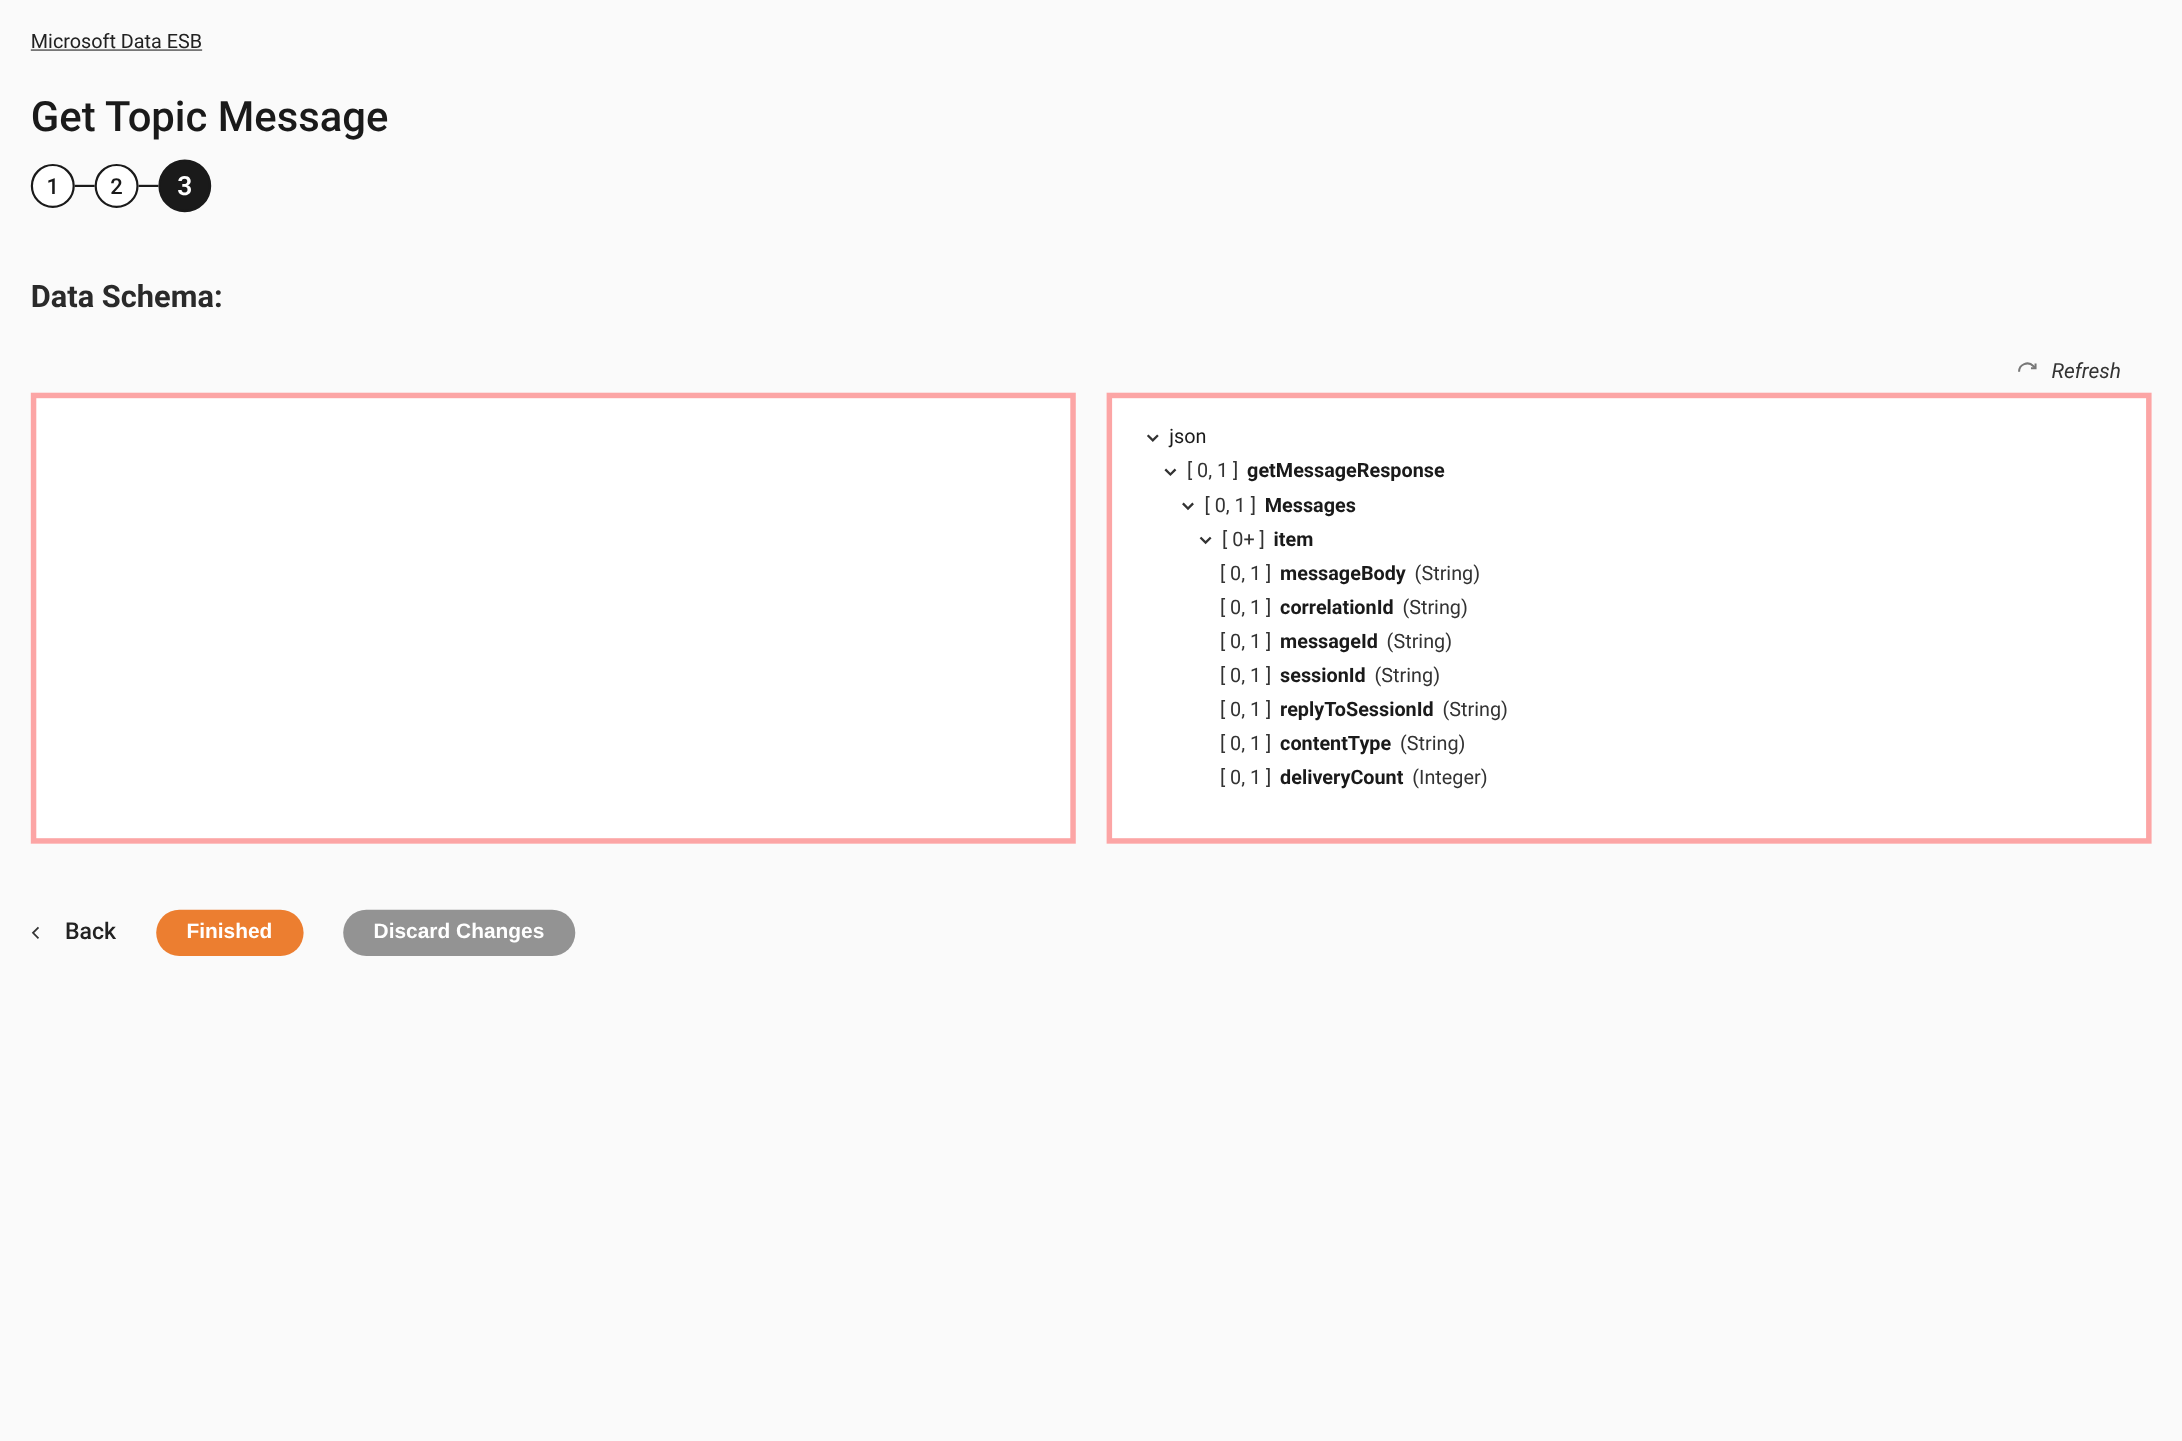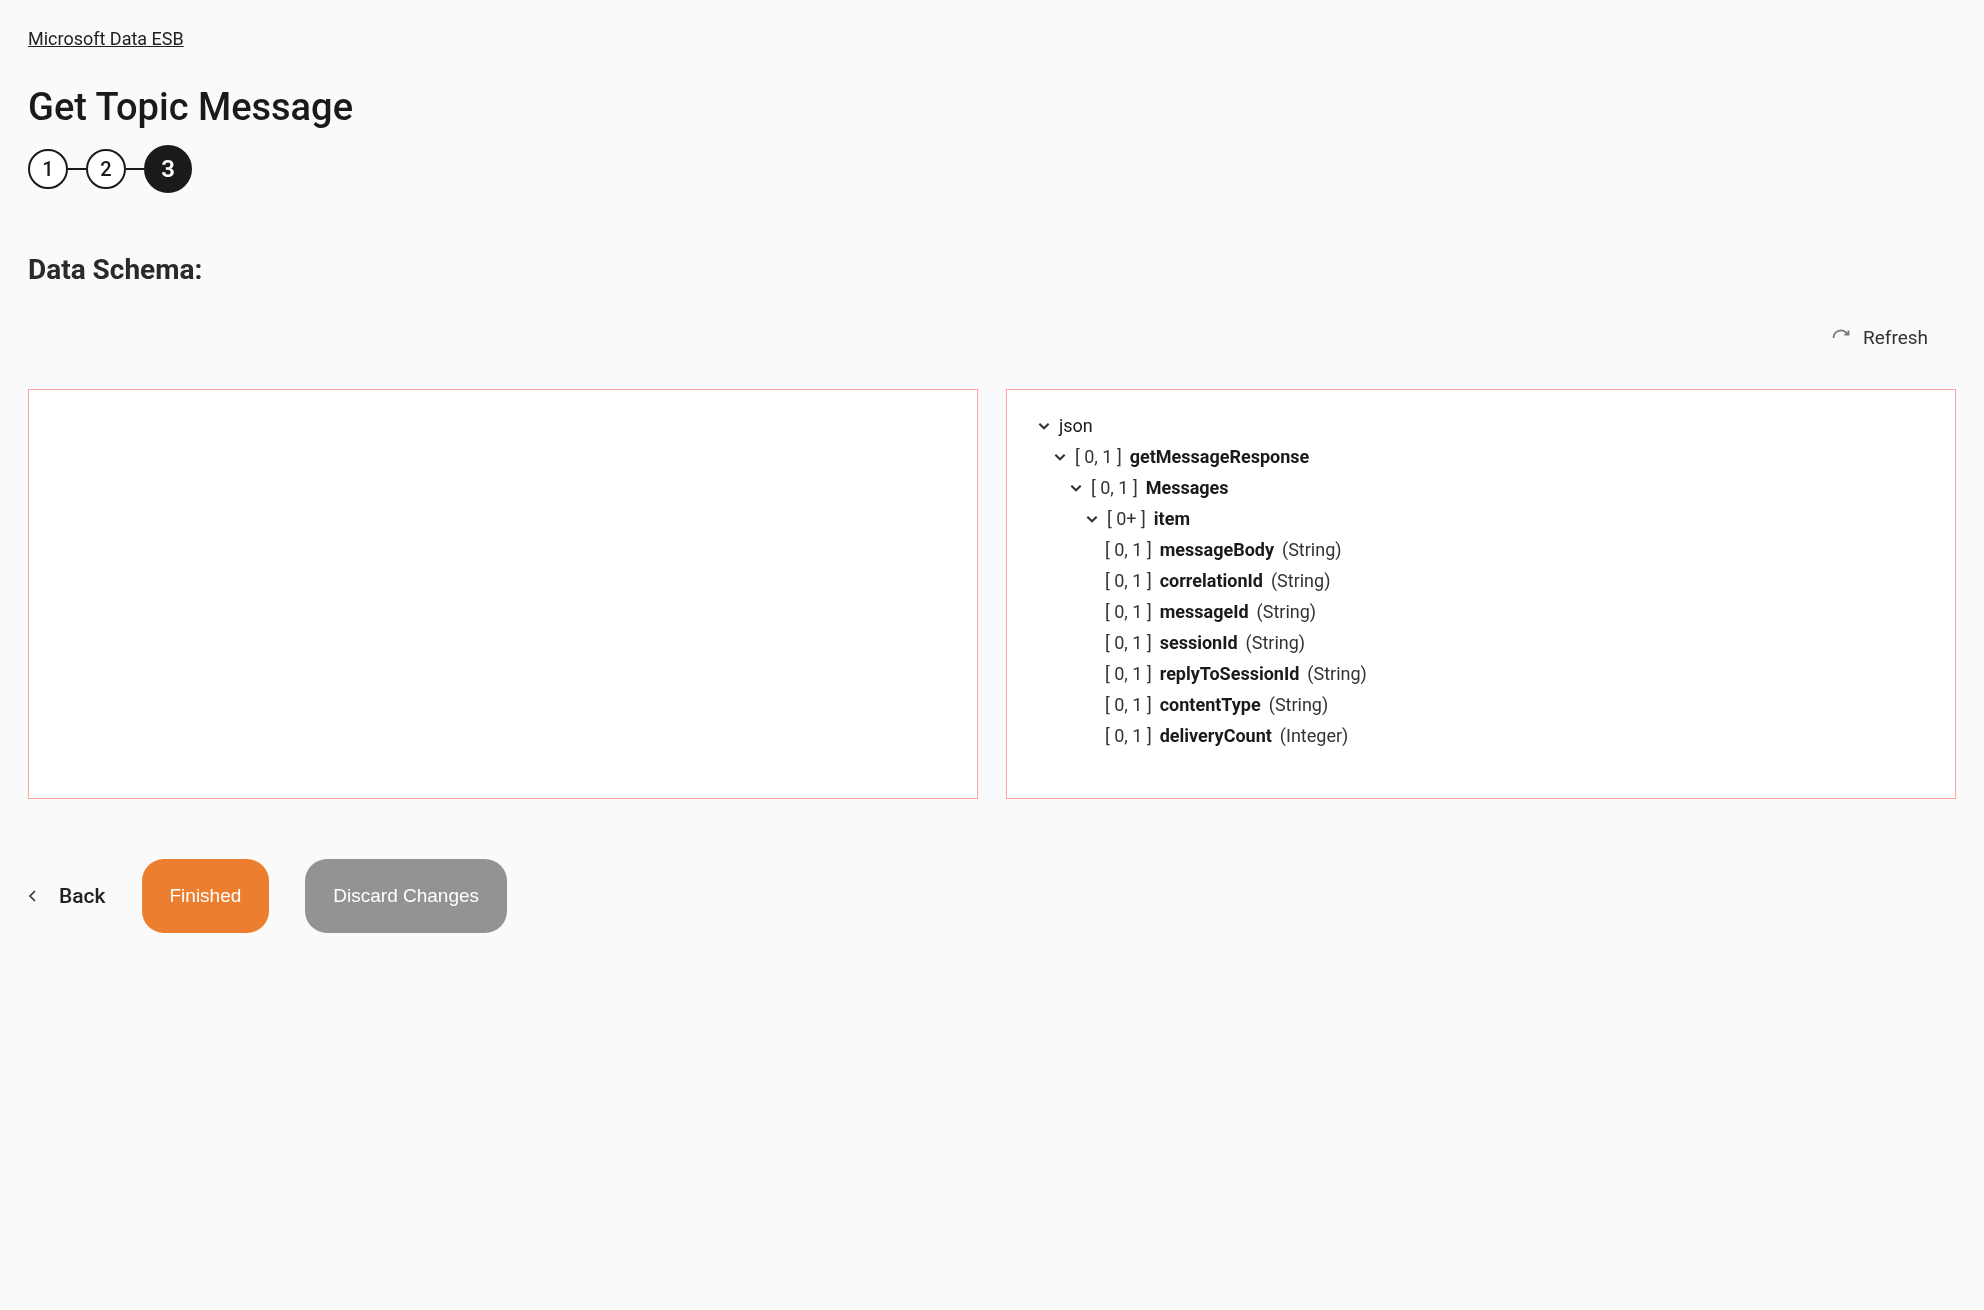--- a/index.html
+++ b/index.html
@@ -58,20 +58,21 @@
     color: #2a2a2a;
     margin-bottom: 40px;
   }
   .refresh-row {
     display: flex;
     justify-content: flex-end;
     align-items: center;
     margin-bottom: 8px;
     gap: 12px;
     padding-right: 28px;
+    font-style: italic;
   }
   .refresh-btn {
     display: flex;
     align-items: center;
     gap: 12px;
     cursor: pointer;
     font-size: 19px;
     color: #333;
   }
   .refresh-icon {
@@ -84,26 +85,25 @@
     gap: 28px;
     margin-bottom: 60px;
   }
   .panel-label {
     font-size: 19px;
     color: #444;
     margin-bottom: 14px;
   }
   .panel {
     background: #fff;
-    border: 1px solid #fca5a5;
+    border: 5px solid #fca5a5;
     height: 410px;
     overflow: auto;
     padding: 20px 18px;
     font-size: 18px;
-    margin-top: 32px;
   }
   .tree-row {
     display: flex;
     align-items: center;
     gap: 8px;
     padding: 5px 0;
     white-space: nowrap;
   }
   .chev {
     width: 14px;
@@ -132,23 +132,23 @@
     color: #222;
     cursor: pointer;
   }
   .chev-left {
     width: 10px;
     height: 14px;
   }
   .btn {
     border: none;
     border-radius: 22px;
-    padding: 26px 28px;
+    padding: 10px 28px;
     font-size: 19px;
-    font-weight: 400;
+    font-weight: 700;
     cursor: pointer;
   }
   .btn-primary {
     background: #ec7e30;
     color: #fff;
   }
   .btn-secondary {
     background: #939393;
     color: #fff;
   }

